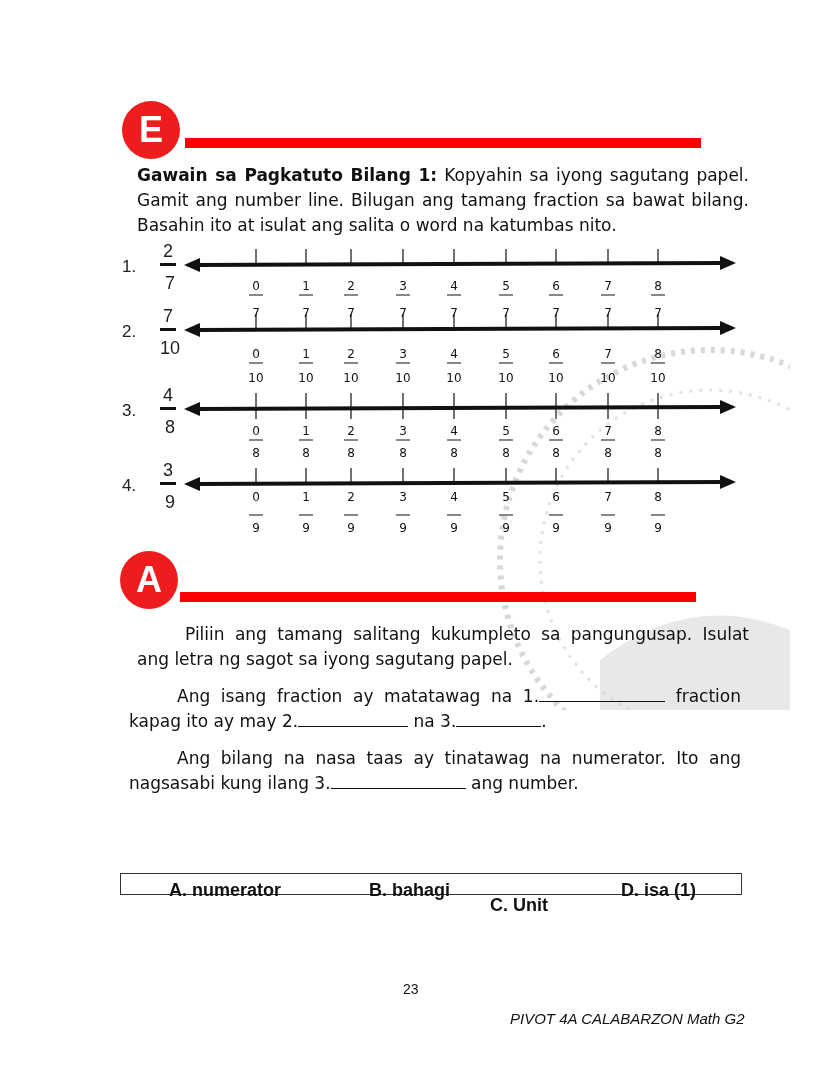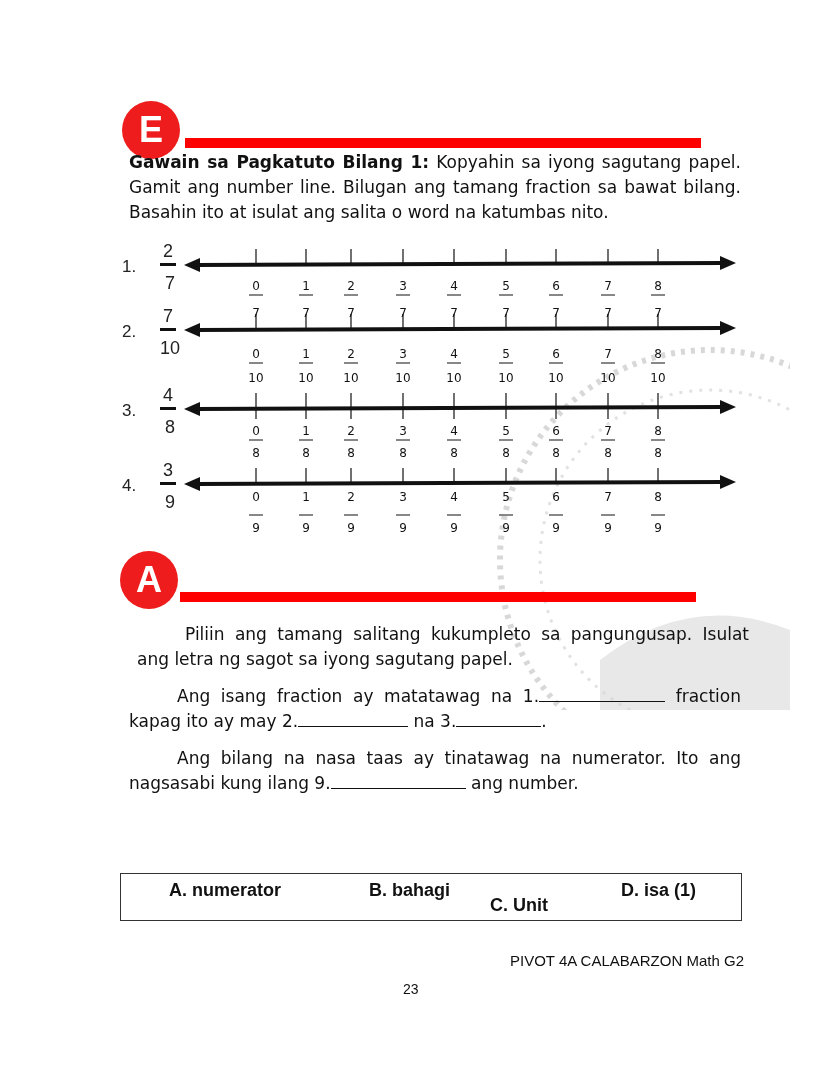--- a/index.html
+++ b/index.html
@@ -11,43 +11,43 @@
            font-weight:bold; font-size:36px; line-height:58px; text-align:center; }
   .redbar { position:absolute; height:10px; background:#ff0000; }
 
   .para { position:absolute; left:129px; width:612px; font-size:17px; line-height:25px;
           text-align:justify; color:#111; }
   .para b { font-weight:bold; }
   .indent { text-indent:48px; }
 
   .nl-svg { position:absolute; left:0; top:0; }
 
-  .choices { position:absolute; left:120px; top:873px; width:622px; height:48px;
+  .choices { position:absolute; left:120px; top:873px; width:622px; height:22px;
              border:1.5px solid #333; box-sizing:border-box;
              font-family:"Liberation Sans", sans-serif; font-weight:bold; font-size:18px; }
   .choice { position:absolute; top:6px; }
 
   .footer-page { position:absolute; left:403px; top:981px; font-family:"Liberation Sans", sans-serif; font-size:14px; }
-  .footer-title { position:absolute; left:510px; top:952px; font-family:"Liberation Sans", sans-serif;
-                  font-size:15px; }
+  .footer-title { position:absolute; left:510px; top:1010px; font-family:"Liberation Sans", sans-serif;
+                  font-style:italic; font-size:15px; }
   .watermark { position:absolute; left:460px; top:330px; width:330px; height:380px; }
 </style>
 </head>
 <body>
 
 <svg class="watermark" viewBox="0 0 330 380">
   <circle cx="250" cy="230" r="210" fill="none" stroke="#d8d8d8" stroke-width="6" stroke-dasharray="4 6"></circle>
   <circle cx="250" cy="230" r="170" fill="none" stroke="#e2e2e2" stroke-width="3" stroke-dasharray="3 7"></circle>
   <path d="M140 330 Q230 260 330 300 L330 380 L140 380 Z" fill="#d6d6d6" opacity="0.55"></path>
 </svg>
 
 <div class="badge" style="left:122px;top:101px;">E</div>
 <div class="redbar" style="left:185px;top:138px;width:516px;"></div>
 
-<div class="para" style="top:150px;">
+<div class="para" style="top:163px;margin-left:8px;">
   <b>Gawain sa Pagkatuto Bilang 1:</b><span> Kopyahin sa iyong sagutang papel. Gamit ang number line. Bilugan ang tamang fraction sa bawat bilang. Basahin ito at isulat ang salita o word na katumbas nito.</span>
 </div>
 
 <svg class="nl-svg" width="825" height="560" id="nlsvg">
     <text x="122" y="272" font-family="Liberation Sans, sans-serif" font-size="17" fill="#222">1.</text>
     <text x="168" y="257" text-anchor="middle" font-family="Liberation Sans, sans-serif" font-size="18" fill="#222">2</text>
     <rect x="160" y="263" width="16" height="3" fill="#111"></rect>
     <text x="170" y="289" text-anchor="middle" font-family="Liberation Sans, sans-serif" font-size="18" fill="#222">7</text>
     <line x1="196" y1="265" x2="724" y2="263" stroke="#111" stroke-width="4"></line>
     <polygon points="184,265 200,258 200,272" fill="#111"></polygon>
@@ -222,21 +222,21 @@
 <div class="badge" style="left:120px;top:551px;">A</div>
 <div class="redbar" style="left:180px;top:592px;width:516px;"></div>
 
 <div class="para indent" style="top:622px;margin-left:8px;">Piliin ang tamang salitang kukumpleto sa pangungusap. Isulat ang letra ng sagot sa iyong sagutang papel.</div>
 
 <div class="para indent" style="top:684px;">
   <span>Ang isang fraction ay matatawag na 1.</span><span style="display:inline-block;width:126px;border-bottom:1px solid #111;height:15px;"></span><span> fraction kapag ito ay may 2.</span><span style="display:inline-block;width:110px;border-bottom:1px solid #111;height:15px;"></span><span> na 3.</span><span style="display:inline-block;width:85px;border-bottom:1px solid #111;height:15px;"></span><span>.</span>
 </div>
 
 <div class="para indent" style="top:746px;">
-  <span>Ang bilang na nasa taas ay tinatawag na  numerator. Ito ang nagsasabi kung ilang 9.</span><span style="display:inline-block;width:135px;border-bottom:1px solid #111;height:15px;"></span><span> ang number.</span>
+  <span>Ang bilang na nasa taas ay tinatawag na  numerator. Ito ang nagsasabi kung ilang 3.</span><span style="display:inline-block;width:135px;border-bottom:1px solid #111;height:15px;"></span><span> ang number.</span>
 </div>
 
 <div class="choices">
   <span class="choice" style="left:48px;">A. numerator</span>
   <span class="choice" style="left:248px;">B. bahagi</span>
   <span class="choice" style="left:369px;margin-top:15px;">C. Unit</span>
   <span class="choice" style="left:500px;">D. isa (1)</span>
 </div>
 
 <div class="footer-page">23</div>

